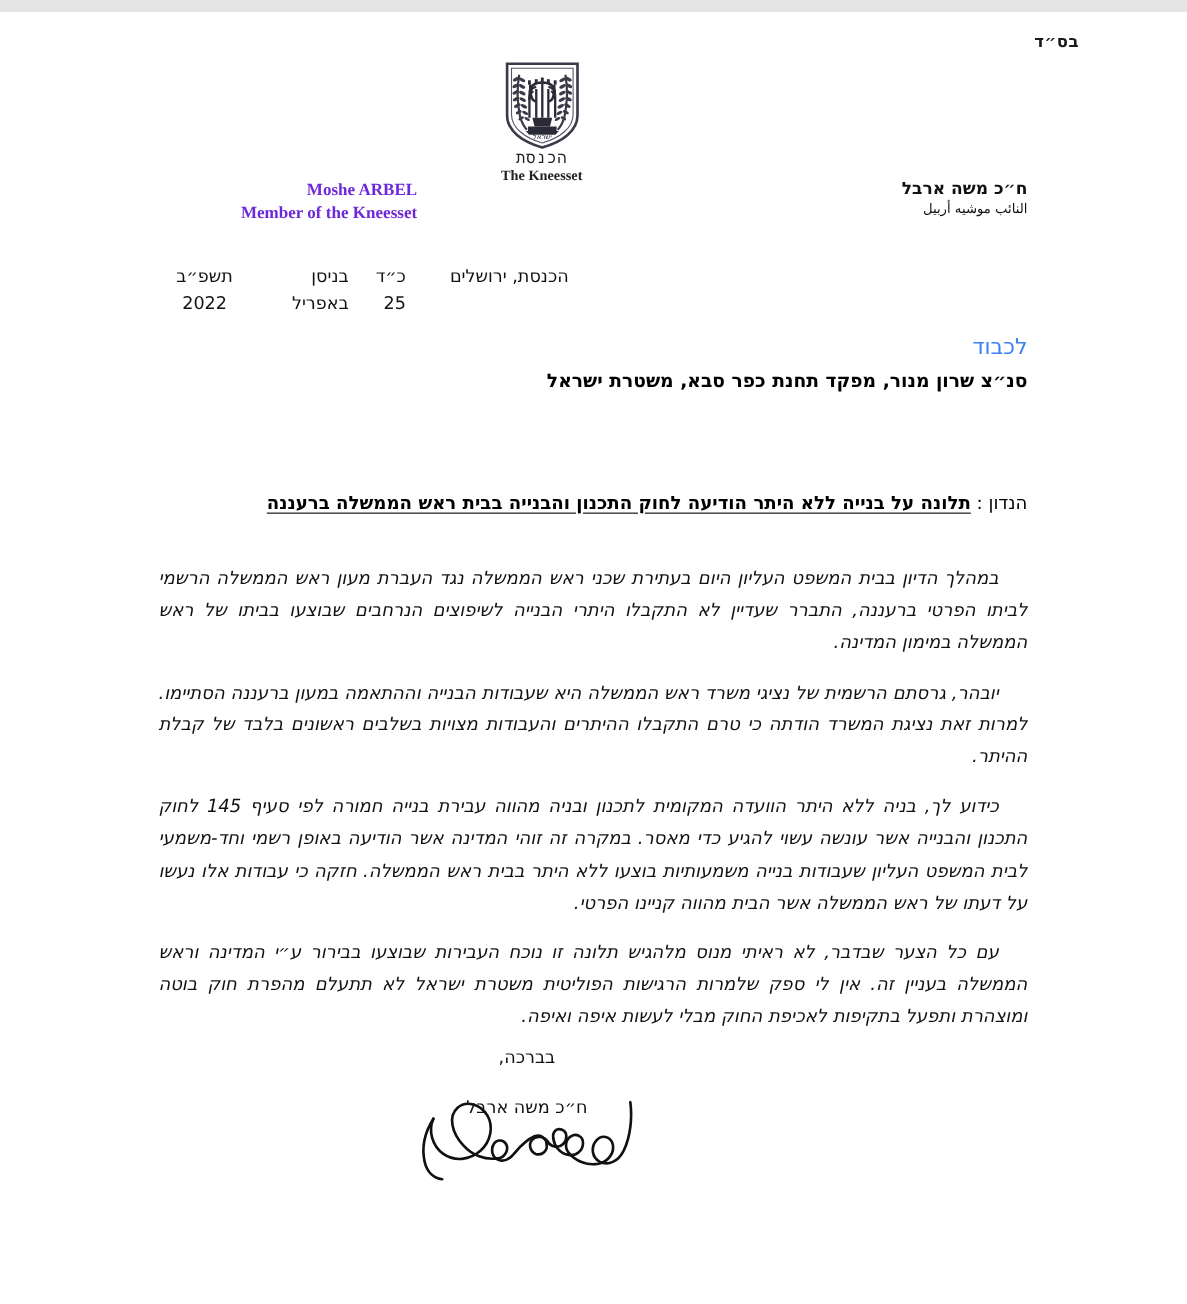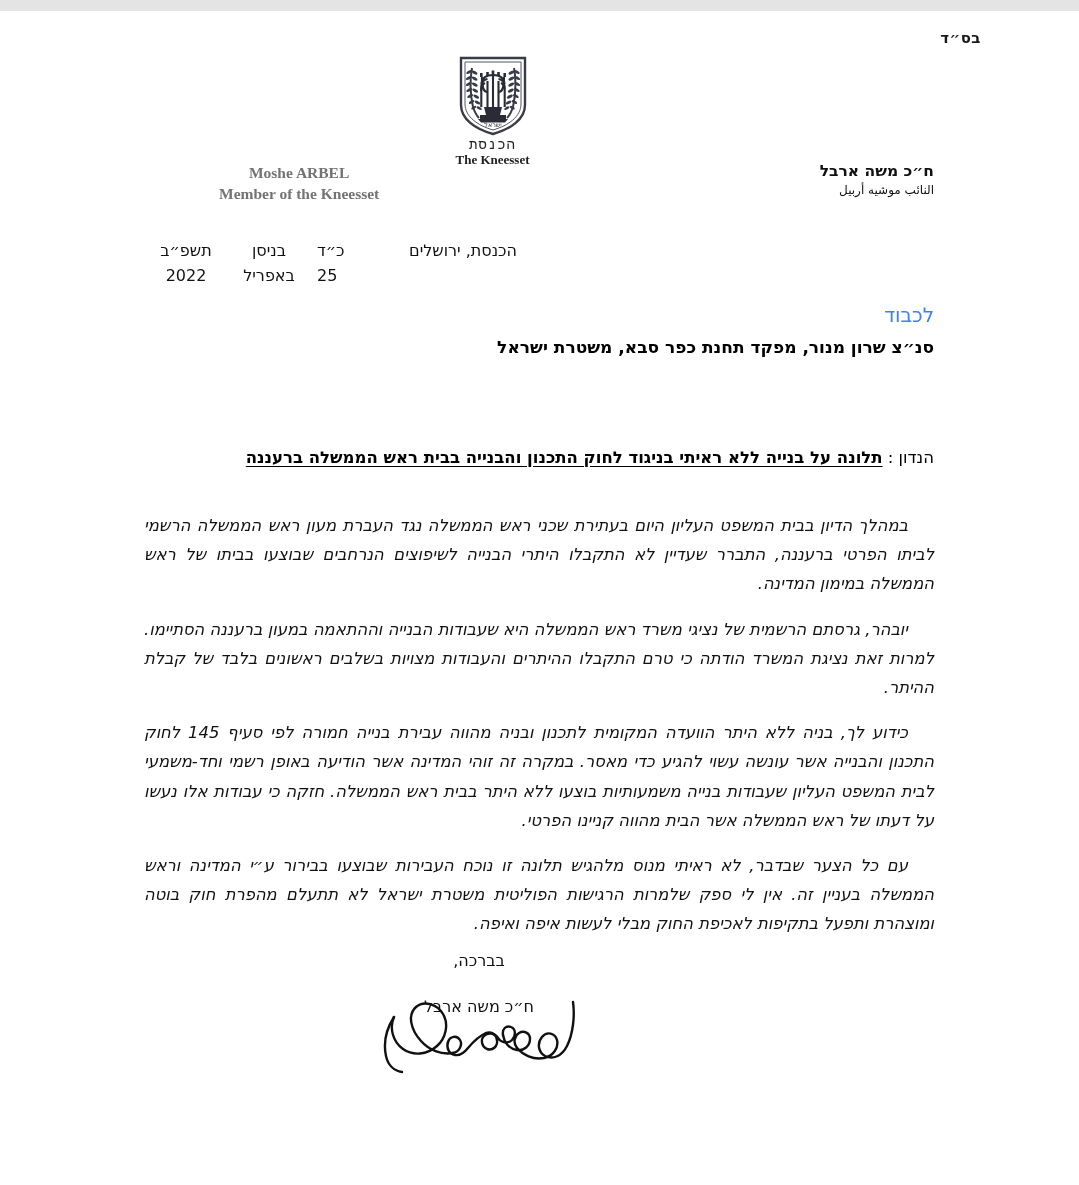--- a/index.html
+++ b/index.html
@@ -68,27 +68,27 @@
     font-weight: bold;
     color: #222;
     line-height: 1.1;
   }
 
   
   .name-en {
     position: absolute;
     top: 152px;
     left: 219px;
-    text-align: center;
+    text-align: right;
     direction: ltr;
     font-family: "Liberation Serif", serif;
     font-weight: bold;
     font-size: 15.5px;
     line-height: 1.34;
-    color: #737373;
+    color: #6d28d9;
   }
   .name-he-block {
     position: absolute;
     top: 150px;
     right: 145px;
     text-align: right;
     direction: rtl;
   }
   .name-he {
     font-family: "DejaVu Sans", sans-serif;
@@ -116,22 +116,22 @@
     font-size: 16px;
     color: #111;
   }
   .date-line {
     display: flex;
     justify-content: flex-start;
     line-height: 1.55;
   }
   .date-line > span { display: inline-block; }
   .dl-place { width: 148px; }
-  .dl-day   { width: 52px; text-align: left; }
-  .dl-month { width: 96px; text-align: center; }
+  .dl-day   { width: 52px; text-align: right; }
+  .dl-month { width: 96px; text-align: right; }
   .dl-year  { width: 70px; text-align: center; }
   .num { direction: ltr; unicode-bidi: embed; }
 
   
   .to-label {
     position: absolute;
     top: 292px;
     right: 145px;
     font-family: "DejaVu Sans", sans-serif;
     font-size: 20px;
@@ -323,21 +323,21 @@
       <span class="dl-month">באפריל</span>
       <span class="dl-year num">2022</span>
     </div>
   </div>
 
   <div class="to-label">לכבוד</div>
   <div class="to-name">סנ״צ שרון מנור, מפקד תחנת כפר סבא, משטרת ישראל</div>
 
   <div class="subject">
     <span class="subject-label">הנדון :</span>
-    <span class="subject-text">תלונה על בנייה ללא ראיתי בניגוד לחוק התכנון והבנייה בבית ראש הממשלה ברעננה</span>
+    <span class="subject-text">תלונה על בנייה ללא היתר הודיעה לחוק התכנון והבנייה בבית ראש הממשלה ברעננה</span>
   </div>
 
   <div class="body-copy">
     <p>במהלך הדיון בבית המשפט העליון היום בעתירת שכני ראש הממשלה נגד העברת מעון ראש הממשלה הרשמי לביתו הפרטי ברעננה, התברר שעדיין לא התקבלו היתרי הבנייה לשיפוצים הנרחבים שבוצעו בביתו של ראש הממשלה במימון המדינה.</p>
     <p>יובהר, גרסתם הרשמית של נציגי משרד ראש הממשלה היא שעבודות הבנייה וההתאמה במעון ברעננה הסתיימו. למרות זאת נציגת המשרד הודתה כי טרם התקבלו ההיתרים והעבודות מצויות בשלבים ראשונים בלבד של קבלת ההיתר.</p>
     <p>כידוע לך, בניה ללא היתר הוועדה המקומית לתכנון ובניה מהווה עבירת בנייה חמורה לפי סעיף 145 לחוק התכנון והבנייה אשר עונשה עשוי להגיע כדי מאסר. במקרה זה זוהי המדינה אשר הודיעה באופן רשמי וחד-משמעי לבית המשפט העליון שעבודות בנייה משמעותיות בוצעו ללא היתר בבית ראש הממשלה. חזקה כי עבודות אלו נעשו על דעתו של ראש הממשלה אשר הבית מהווה קניינו הפרטי.</p>
     <p>עם כל הצער שבדבר, לא ראיתי מנוס מלהגיש תלונה זו נוכח העבירות שבוצעו בבירור ע״י המדינה וראש הממשלה בעניין זה. אין לי ספק שלמרות הרגישות הפוליטית משטרת ישראל לא תתעלם מהפרת חוק בוטה ומוצהרת ותפעל בתקיפות לאכיפת החוק מבלי לעשות איפה ואיפה.</p>
   </div>
 
   <div class="sig-block">

